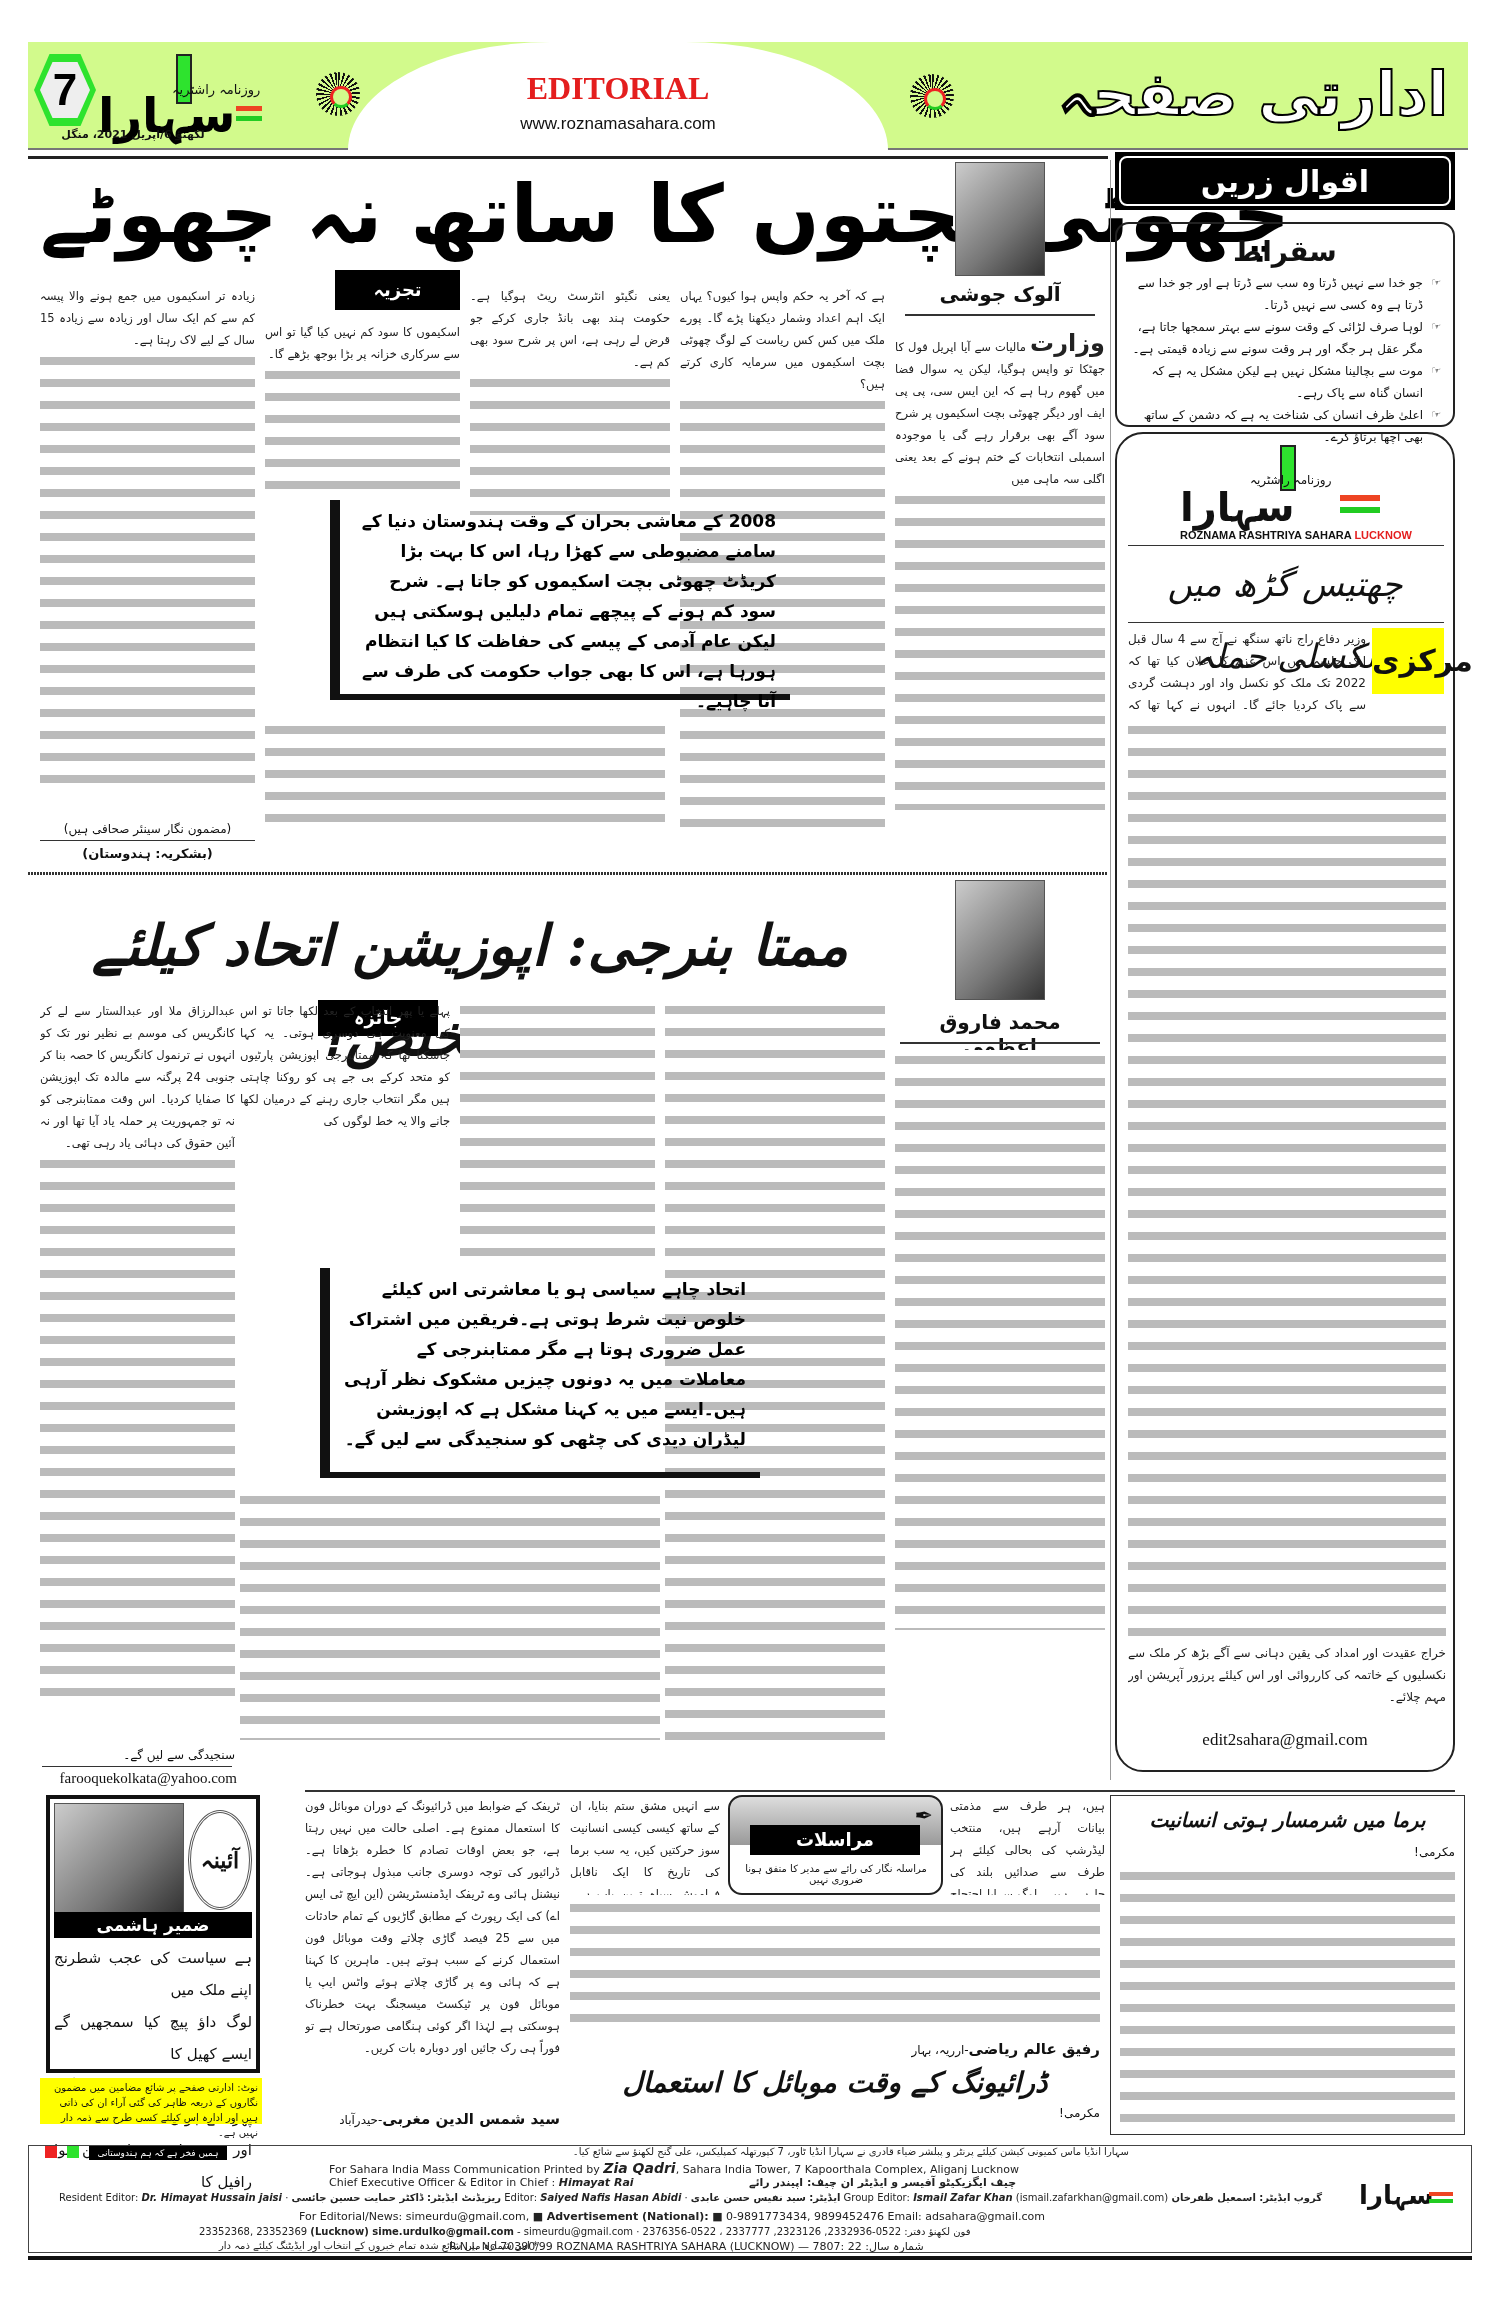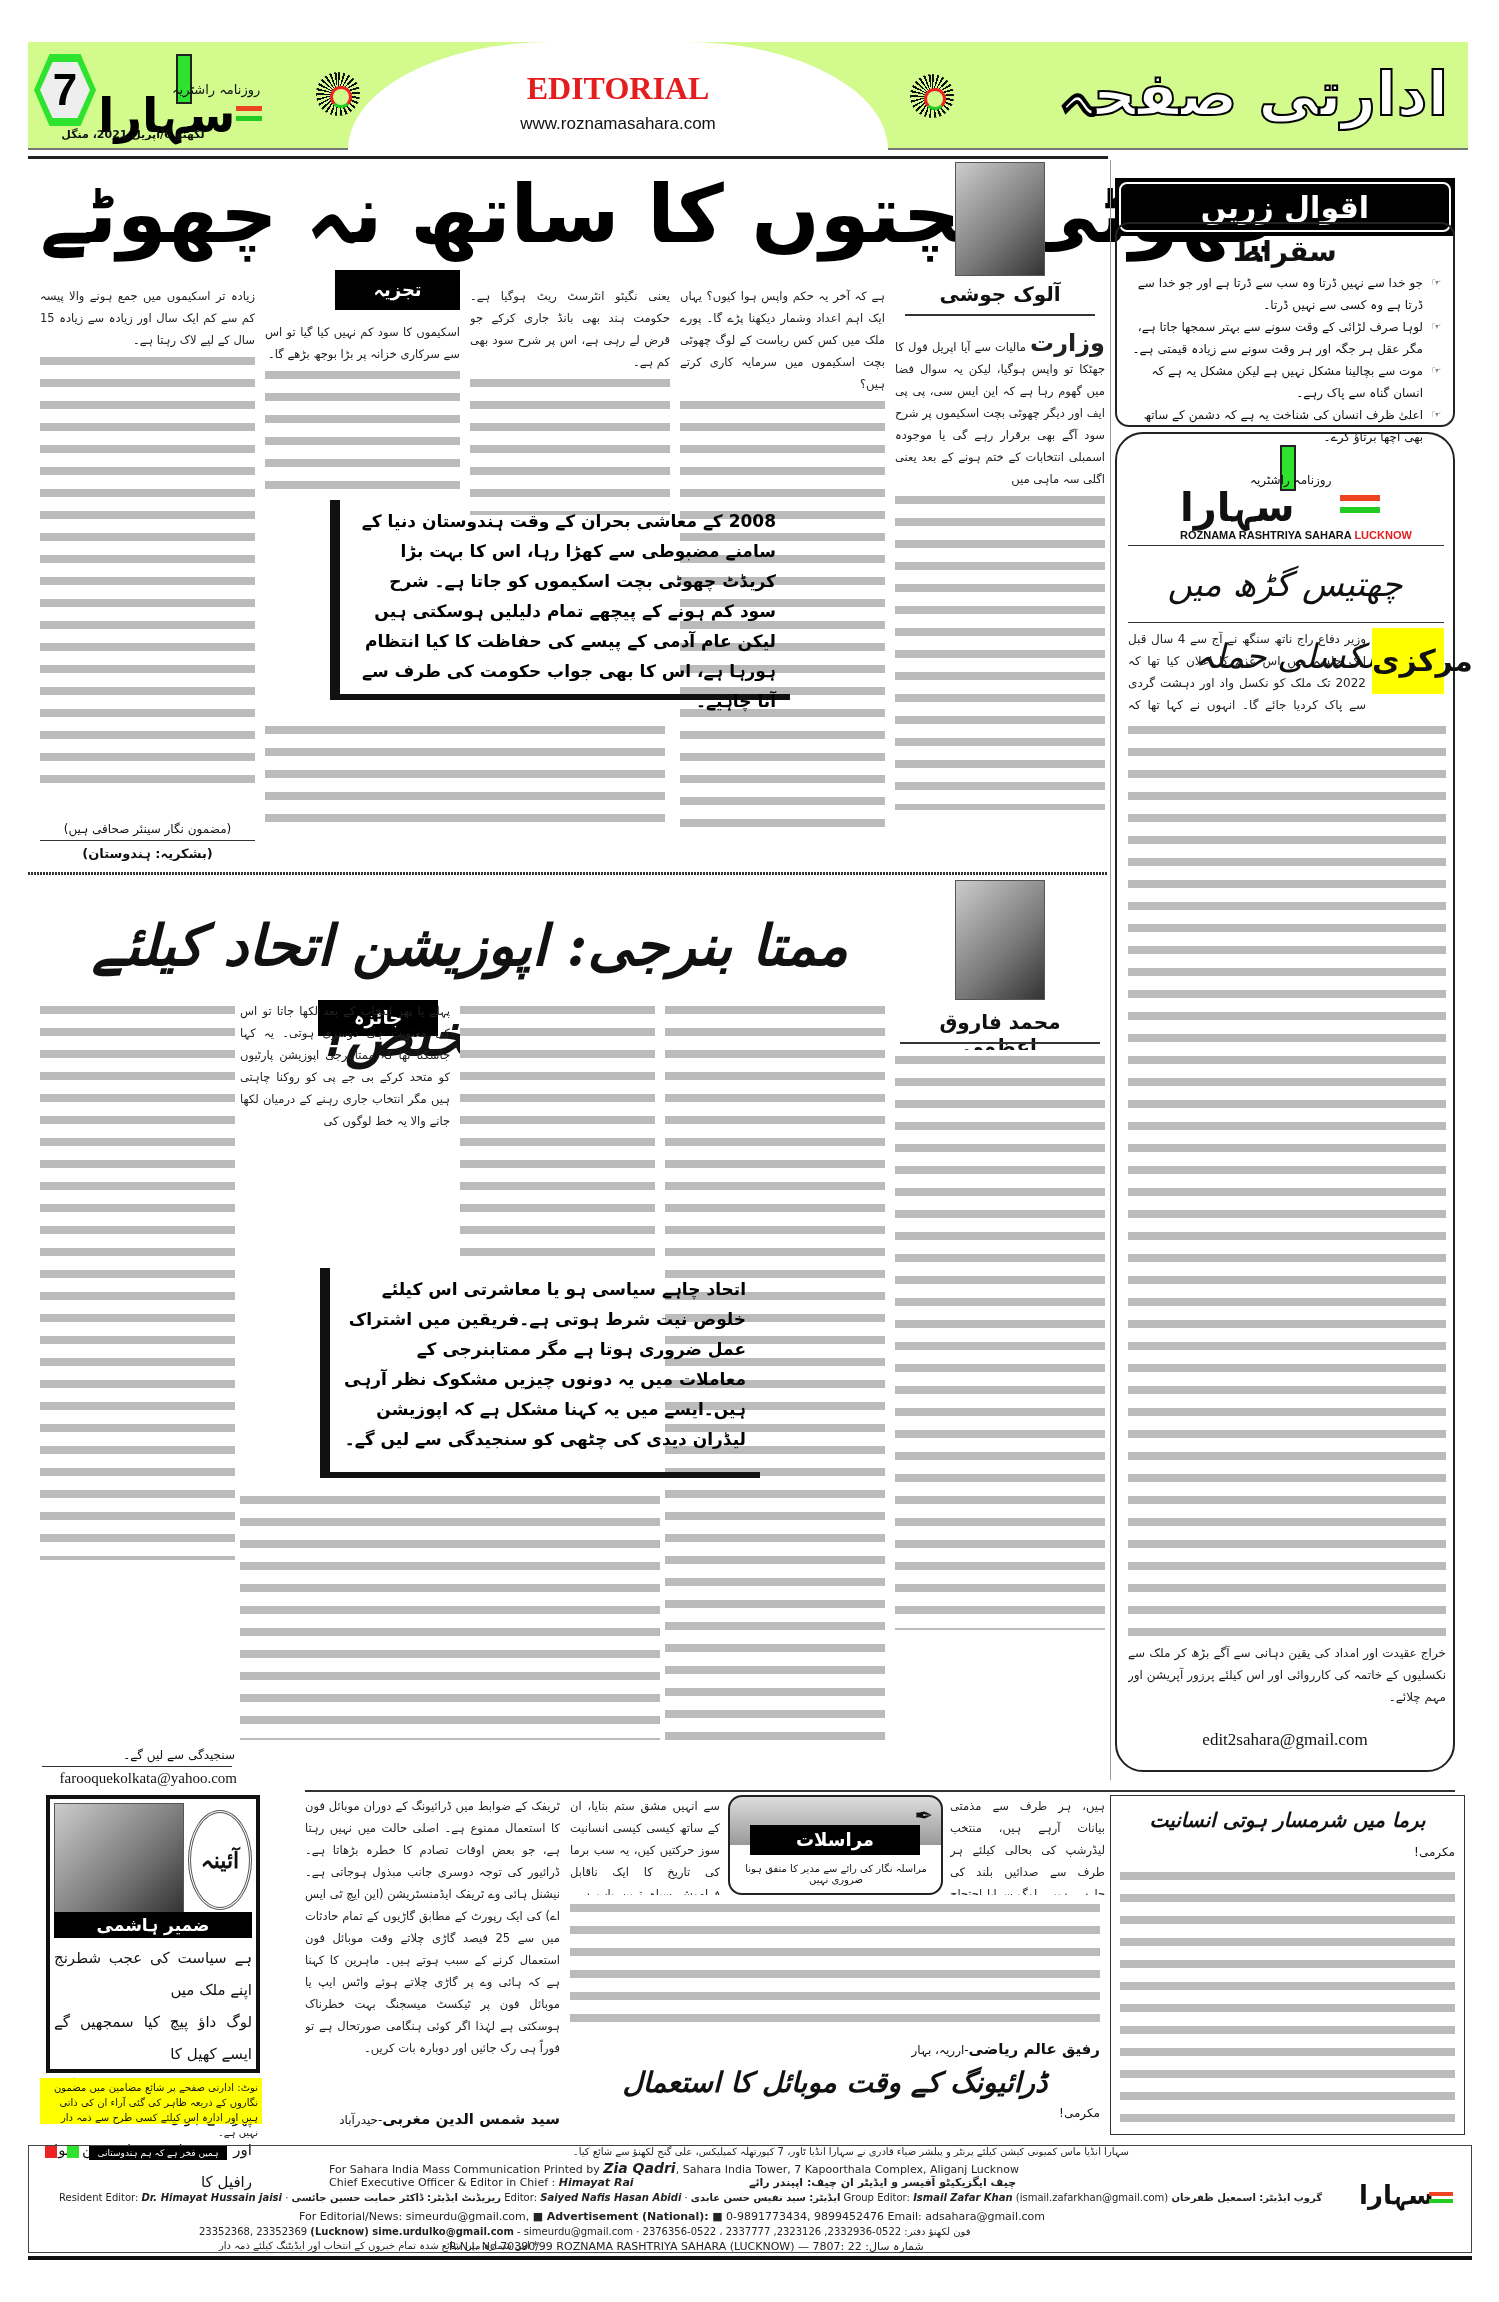--- a/index.html
+++ b/index.html
@@ -109,32 +109,33 @@
     <div class="lines" style="height:745px"></div>
   </div>
 <div class="col" style="left:460px;top:1000px;width:195px;height:260px">
     <div class="lines" style="height:260px"></div>
   </div>
 <div class="abs label-box" style="left:318px;top:1000px;width:120px;height:36px;line-height:36px">جائزہ</div>
 <div class="col" style="left:240px;top:1000px;width:210px;height:200px">
     <p style="margin-right:0">پہلے یا پھر انتخاب کے بعد لکھا جاتا تو اس کی معنویت ہی دوسری ہوتی۔ یہ کہا جاسکتا تھا کہ ممتابنرجی اپوزیشن پارٹیوں کو متحد کرکے بی جے پی کو روکنا چاہتی ہیں مگر انتخاب جاری رہنے کے درمیان لکھا جانے والا یہ خط لوگوں کی</p>
   </div>
 <div class="col" style="left:40px;top:1000px;width:195px;height:700px">
+  <p>عبدالرزاق ملا اور عبدالستار سے لے کر کانگریس کی موسم بے نظیر نور تک کو انہوں نے ترنمول کانگریس کا حصہ بنا کر جنوبی 24 پرگنہ سے مالدہ تک اپوزیشن کا صفایا کردیا۔ اس وقت ممتابنرجی کو نہ تو جمہوریت پر حملہ یاد آیا تھا اور نہ آئین حقوق کی دہائی یاد رہی تھی۔</p>
   <div class="lines" style="height:560px"></div>
 </div>
 <div class="abs pull" style="left:320px;top:1268px;width:440px;height:210px;font-size:17px;line-height:30px">اتحاد چاہے سیاسی ہو یا معاشرتی اس کیلئے خلوص نیت شرط ہوتی ہے۔فریقین میں اشتراک عمل ضروری ہوتا ہے مگر ممتابنرجی کے معاملات میں یہ دونوں چیزیں مشکوک نظر آرہی ہیں۔ایسے میں یہ کہنا مشکل ہے کہ اپوزیشن لیڈران دیدی کی چٹھی کو سنجیدگی سے لیں گے۔</div>
 <div class="col" style="left:240px;top:1490px;width:420px;height:250px">
     <div class="lines" style="height:250px"></div>
   </div>
 <div class="abs" style="left:40px;top:1748px;width:195px;text-align:right;font-size:12px;direction:rtl">سنجیدگی سے لیں گے۔</div>
 <div class="rule" style="left:42px;top:1766px;width:190px;height:1px"></div>
 <div class="abs" style="left:42px;top:1770px;width:195px;text-align:right;font:15px 'Liberation Serif',serif">farooquekolkata@yahoo.com</div>
 
 <div class="abs" style="left:1110px;top:160px;width:360px;height:1620px;border-left:1px solid #999"></div>
-<div class="abs" style="left:1115px;top:178px;width:340px;height:58px;background:#000;padding:4px">
+<div class="abs" style="left:1115px;top:152px;width:340px;height:58px;background:#000;padding:4px">
   <div style="border:2px solid #fff;border-radius:8px;height:50px;color:#fff;font:bold 30px 'DejaVu Sans',sans-serif;text-align:center;line-height:48px">اقوال زریں</div>
 </div>
 <div class="abs box" style="left:1115px;top:222px;width:340px;height:205px;padding:8px 12px">
   <div style="font:bold 28px 'DejaVu Sans',sans-serif;text-align:center;line-height:40px">سقراط</div>
   <div class="bullet-item">جو خدا سے نہیں ڈرتا وہ سب سے ڈرتا ہے اور جو خدا سے ڈرتا ہے وہ کسی سے نہیں ڈرتا۔</div>
   <div class="bullet-item">لوہا صرف لڑائی کے وقت سونے سے بہتر سمجھا جاتا ہے، مگر عقل ہر جگہ اور ہر وقت سونے سے زیادہ قیمتی ہے۔</div>
   <div class="bullet-item">موت سے بچالینا مشکل نہیں ہے لیکن مشکل یہ ہے کہ انسان گناہ سے پاک رہے۔</div>
   <div class="bullet-item">اعلیٰ ظرف انسان کی شناخت یہ ہے کہ دشمن کے ساتھ بھی اچھا برتاؤ کرے۔</div>
 </div>
 

